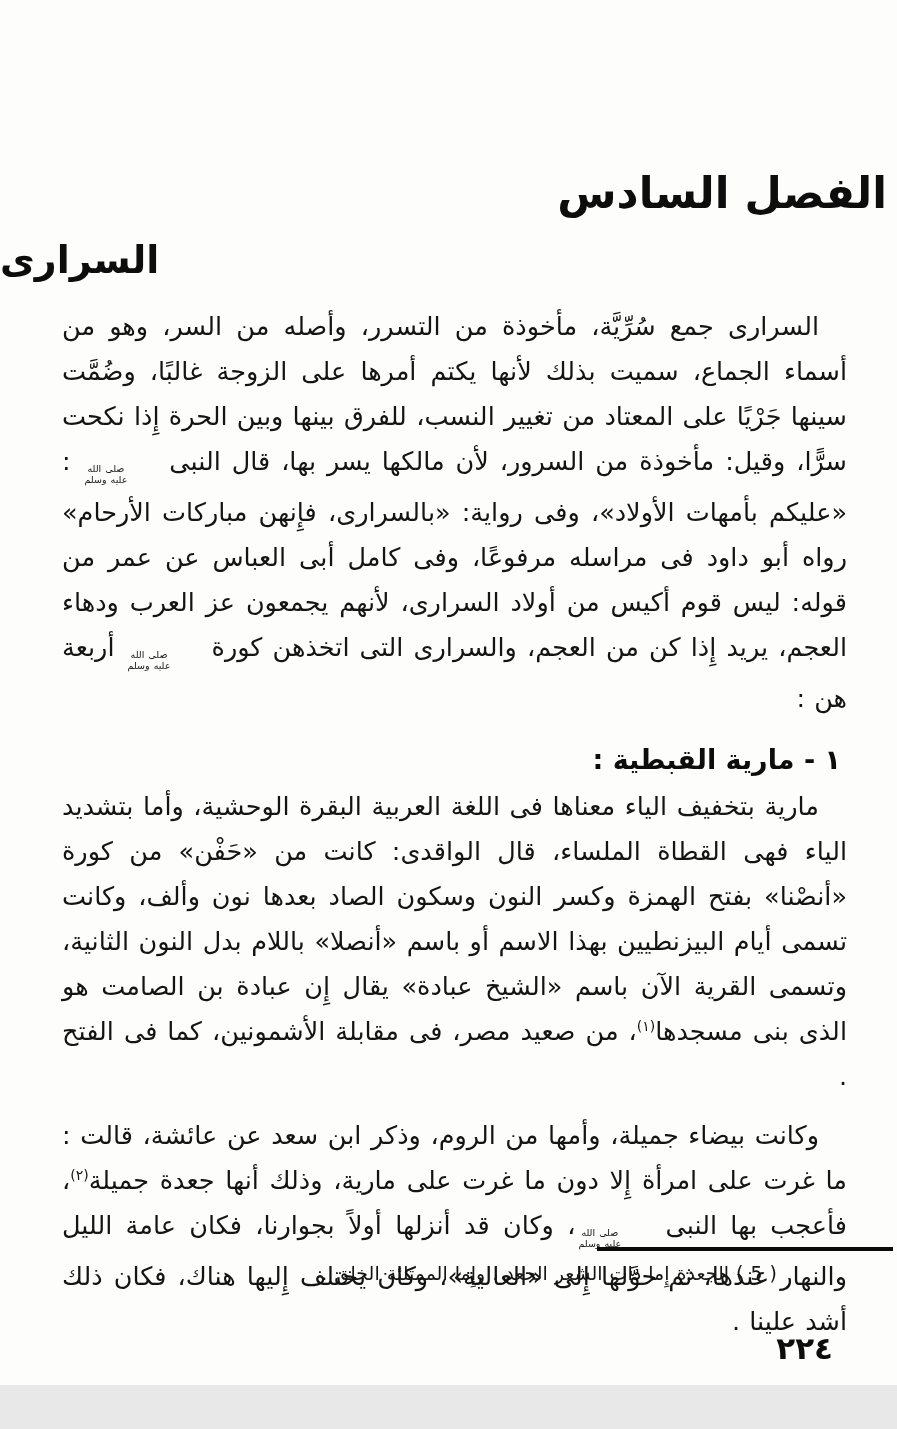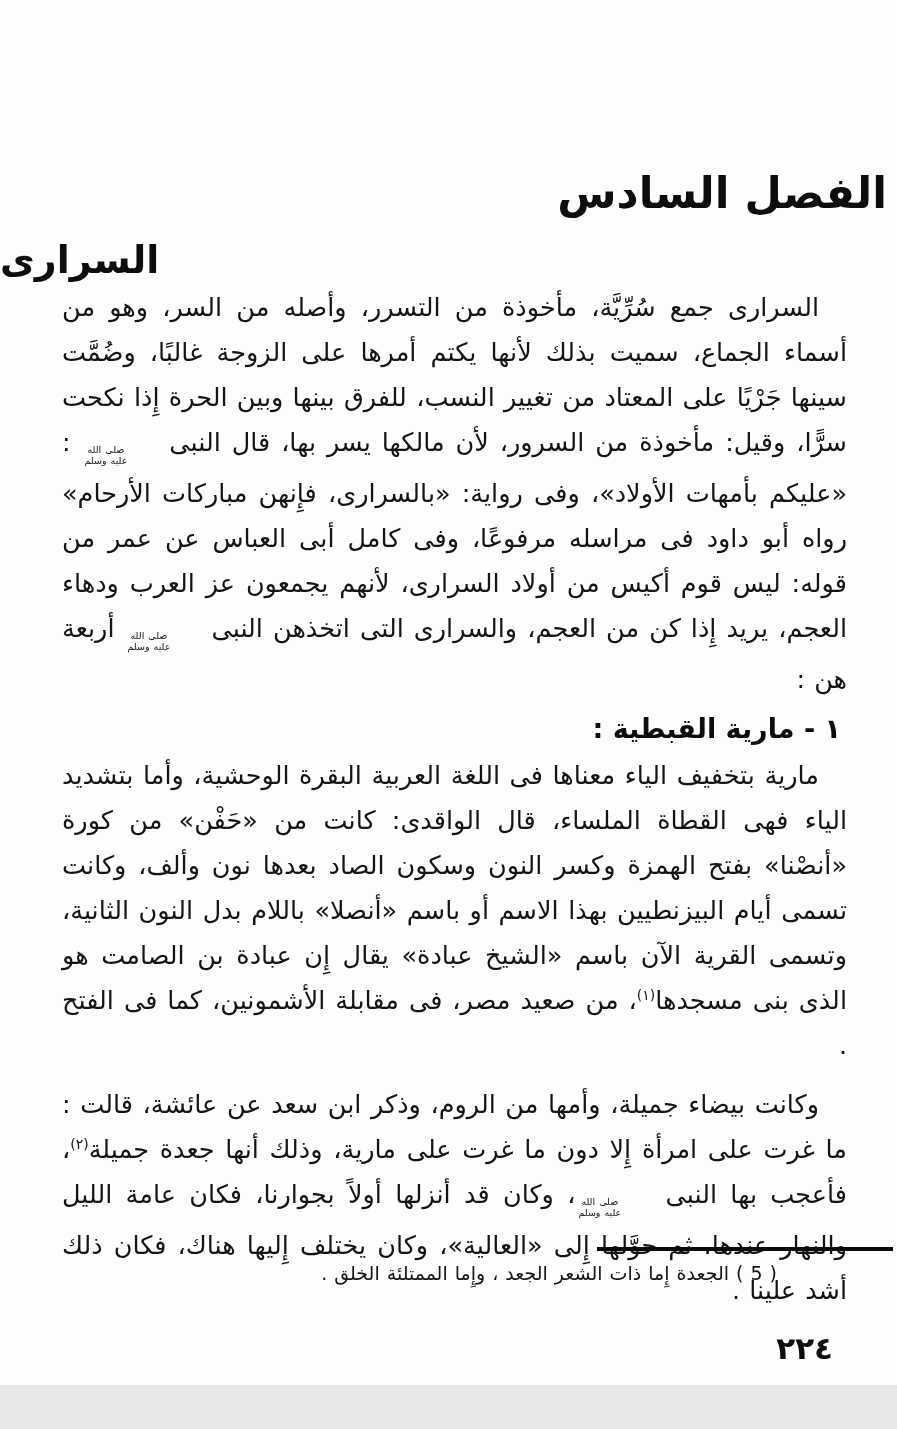--- a/index.html
+++ b/index.html
@@ -36,40 +36,40 @@
     right: 42px;
     margin: 0;
     text-align: left;
     font-size: 38px;
     font-weight: bold;
     color: #0d0d0d;
     white-space: nowrap;
   }
   .body-text {
     position: absolute;
-    top: 285px;
+    top: 304px;
     right: 50px;
     left: 62px;
   }
   .para {
     margin: 0;
     font-size: 25.5px;
     line-height: 45px;
     text-align: justify;
     text-indent: 28px;
     word-spacing: 1px;
   }
   .subhead {
     margin: 16px 6px 2px 0;
     font-size: 27px;
     font-weight: bold;
     line-height: 45px;
     color: #0d0d0d;
   }
-  .para + .subhead { margin-top: 4px; }
+  .para + .subhead { margin-top: 16px; }
   .subhead + .para { margin-top: 0; }
   .para + .para { margin-top: 14px; }
   .fn-ref {
     font-size: 14px;
     vertical-align: 9px;
     line-height: 0;
   }
   .pbuh {
     display: inline-flex;
     flex-direction: column;
@@ -120,21 +120,21 @@
 <div class="page">
 
   <h1 class="chapter-title">الفصل السادس</h1>
 
   <h2 class="section-title">السرارى</h2>
 
   <div class="body-text">
     <p class="para"><span>السرارى جمع سُرِّيَّة، مأخوذة من التسرر، وأصله من السر، وهو من أسماء الجماع، سميت بذلك لأنها يكتم أمرها على الزوجة غالبًا، وضُمَّت سينها جَرْيًا على المعتاد من تغيير النسب، للفرق بينها وبين الحرة إِذا نكحت سرًّا، وقيل: مأخوذة من السرور، لأن مالكها يسر بها، قال النبى </span><span class="pbuh">
           <span>صلى الله</span>
           <span>عليه وسلم</span>
-        </span><span> : «عليكم بأمهات الأولاد»، وفى رواية: «بالسرارى، فإِنهن مباركات الأرحام» رواه أبو داود فى مراسله مرفوعًا، وفى كامل أبى العباس عن عمر من قوله: ليس قوم أكيس من أولاد السرارى، لأنهم يجمعون عز العرب ودهاء العجم، يريد إِذا كن من العجم، والسرارى التى اتخذهن النبى </span><span class="pbuh">
+        </span><span> : «عليكم بأمهات الأولاد»، وفى رواية: «بالسرارى، فإِنهن مباركات الأرحام» رواه أبو داود فى مراسله مرفوعًا، وفى كامل أبى العباس عن عمر من قوله: ليس قوم أكيس من أولاد السرارى، لأنهم يجمعون عز العرب ودهاء العجم، يريد إِذا كن من العجم، والسرارى التى اتخذهن كورة </span><span class="pbuh">
           <span>صلى الله</span>
           <span>عليه وسلم</span>
         </span><span> أربعة هن :</span></p>
 
     <h3 class="subhead">١ - مارية القبطية :</h3>
 
     <p class="para"><span>مارية بتخفيف الياء معناها فى اللغة العربية البقرة الوحشية، وأما بتشديد الياء فهى القطاة الملساء، قال الواقدى: كانت من «حَفْن» من كورة «أنصْنا» بفتح الهمزة وكسر النون وسكون الصاد بعدها نون وألف، وكانت تسمى أيام البيزنطيين بهذا الاسم أو باسم «أنصلا» باللام بدل النون الثانية، وتسمى القرية الآن باسم «الشيخ عبادة» يقال إِن عبادة بن الصامت هو الذى بنى مسجدها</span><sup class="fn-ref">(١)</sup><span>، من صعيد مصر، فى مقابلة الأشمونين، كما فى الفتح .</span></p>
 
     <p class="para"><span>وكانت بيضاء جميلة، وأمها من الروم، وذكر ابن سعد عن عائشة، قالت : ما غرت على امرأة إِلا دون ما غرت على مارية، وذلك أنها جعدة جميلة</span><sup class="fn-ref">(٢)</sup><span>، فأعجب بها النبى </span><span class="pbuh">
           <span>صلى الله</span>

